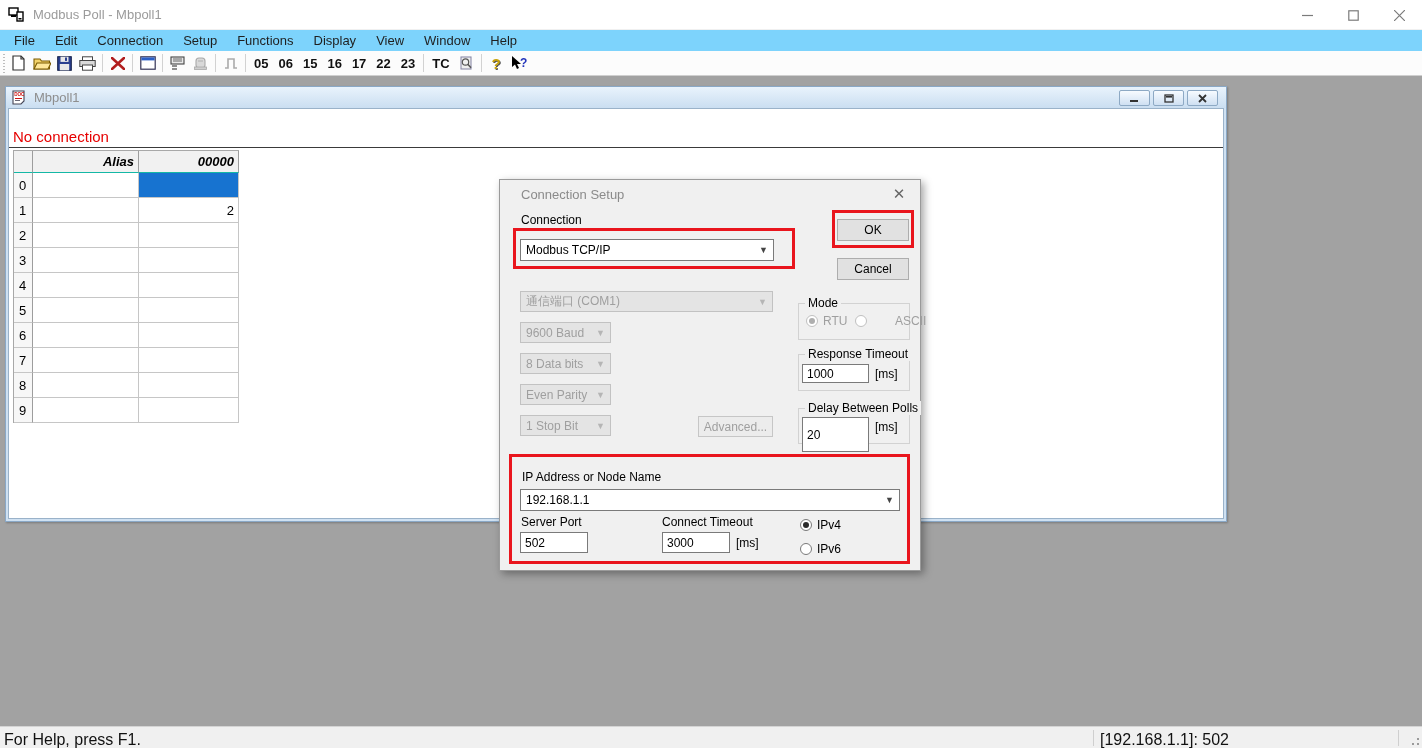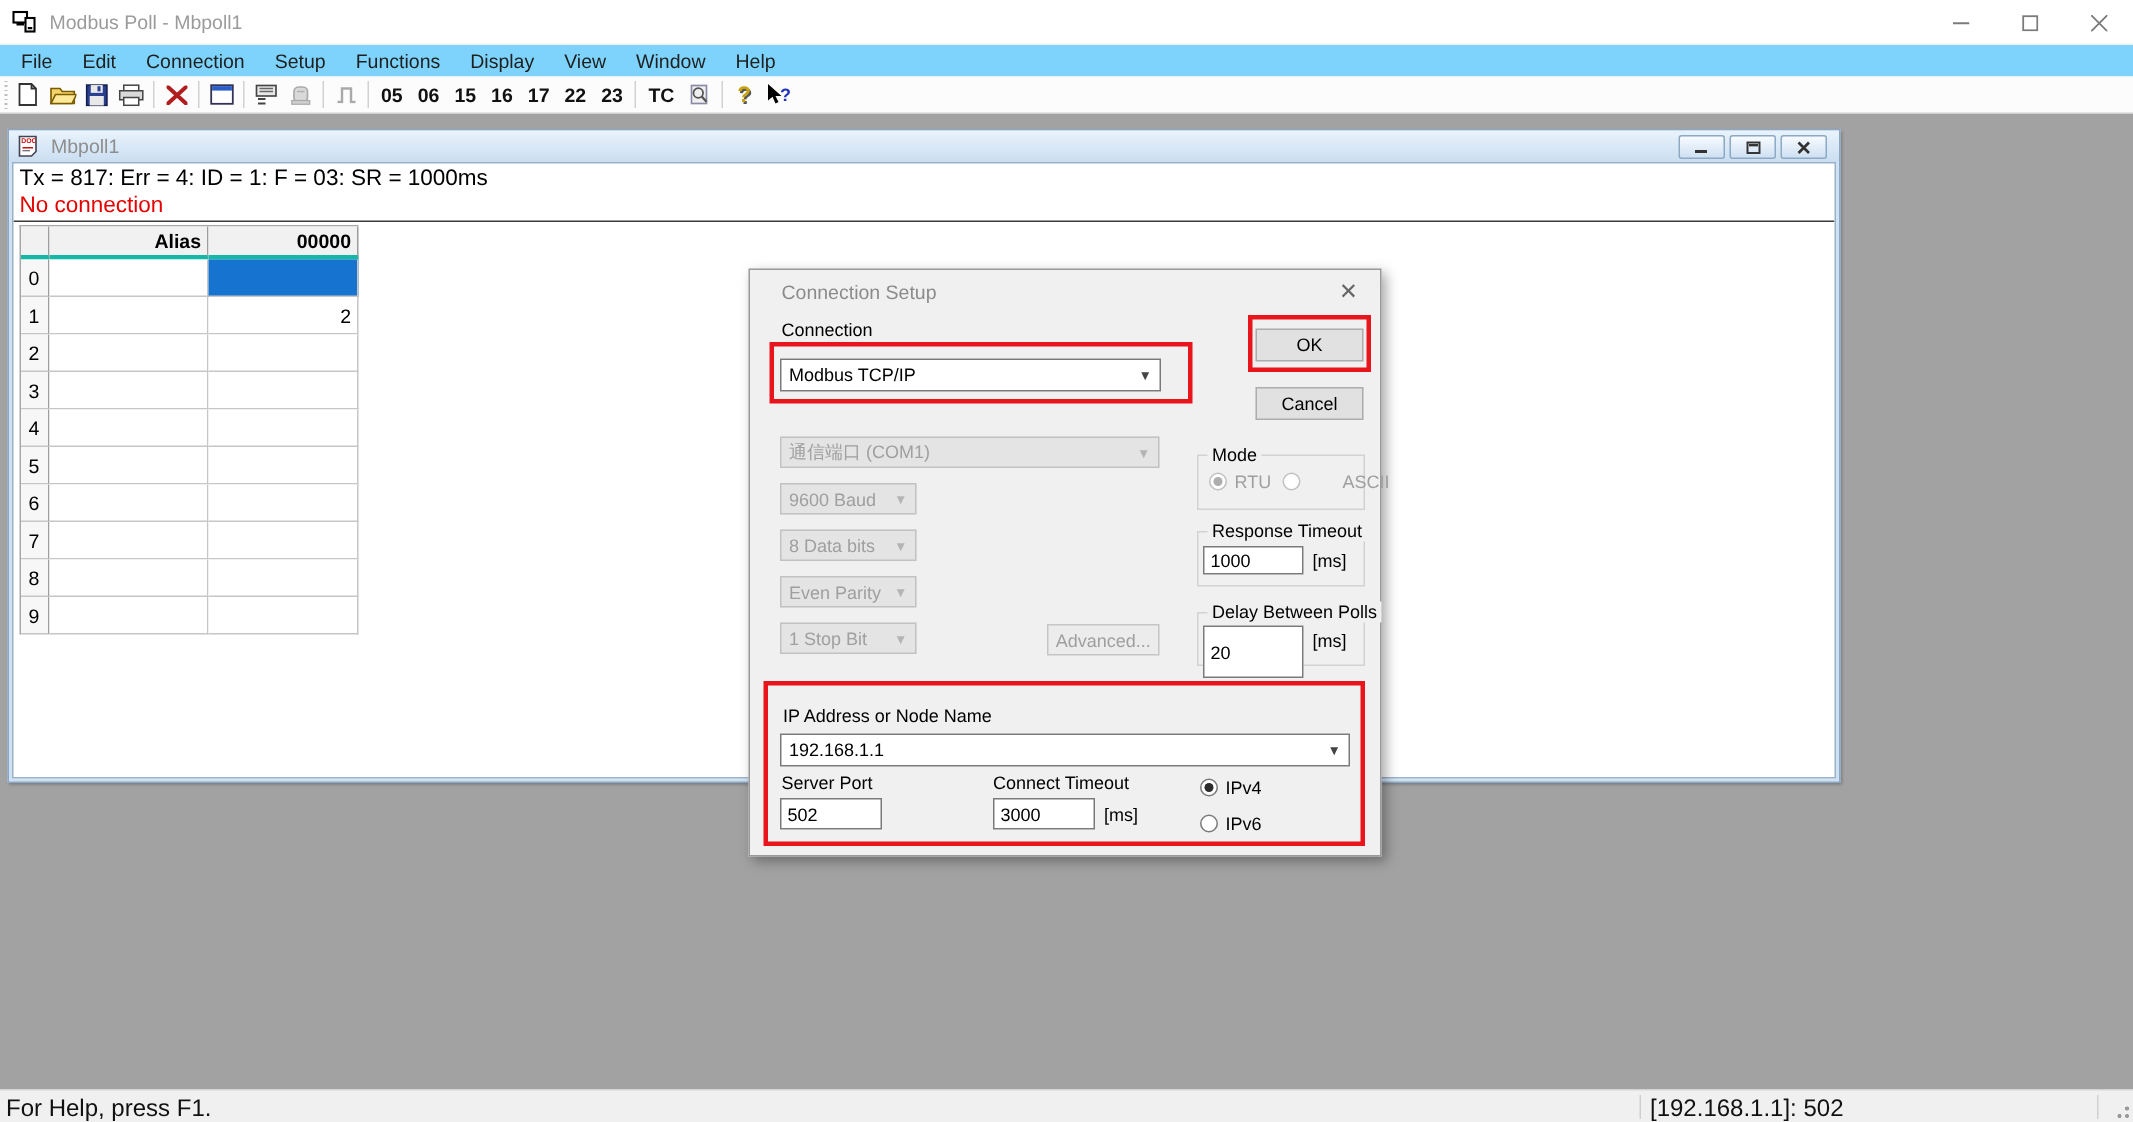--- a/index.html
+++ b/index.html
@@ -48,21 +48,21 @@
     background:#ffffff; border:1px solid #9ab2c9; overflow:hidden; }
   .txline { position:absolute; left:4px; top:1px; font-size:15px; color:#000; }
   .connline { position:absolute; left:4px; top:19px; font-size:15px; }
   .client-sep { position:absolute; left:0; right:0; top:38px; border-top:1px solid #3a3a3a; }
 
   
   .grid { position:absolute; left:4px; top:41px; border-left:1px solid #a8a8a8; border-top:1px solid #a8a8a8; }
   .g-row { display:flex; }
   .g-cell { border-right:1px solid #c6c6c6; border-bottom:1px solid #c6c6c6; font-size:13px;
     display:flex; align-items:center; background:#fff; }
-  .g-head { background:#f1f1f1; font-weight:bold; border-right:1px solid #9d9d9d; border-bottom:3px solid #14b8a6; }
+  .g-head { background:#f1f1f1; font-weight:bold; border-right:1px solid #9d9d9d; border-bottom:1px solid #14b8a6;font-style:italic; }
   .g-num { background:#f7f7f7; border-right:1px solid #9d9d9d; justify-content:flex-start; padding-left:5px; }
   .c-num { width:19px; height:100%; }
   .c-alias { width:106px; justify-content:flex-end; padding-right:4px; }
   .c-val { width:100px; justify-content:flex-end; padding-right:4px; }
   .hrow { height:22px; } .drow { height:25px; }
   .sel { background:#1773d0; }
 
   
   .dialog { position:absolute; left:499px; top:103px; width:422px; height:392px;
     background:#f0f0f0; border:1px solid #9a9a9a; box-shadow:3px 3px 8px rgba(0,0,0,.35); }
@@ -266,21 +266,20 @@
             </svg>
         </div>
         <div class="cw-btn">
           <svg width="9" height="9" viewBox="0 0 9 9">
               <path d="M1,1 L8,8 M8,1 L1,8" stroke="#333" stroke-width="1.8"></path>
             </svg>
         </div>
       </div>
     </div>
     <div class="child-client">
-      <div class="txline">Tx = 817: Err = 4: ID = 1: F = 03: SR = 1000ms</div>
       <div class="connline" id="conn-line" style="color: rgb(230, 0, 0);">No connection</div>
       <div class="client-sep"></div>
       <div class="grid">
         <div class="g-row hrow">
           <div class="g-cell g-head c-num"></div>
           <div class="g-cell g-head c-alias">Alias</div>
           <div class="g-cell g-head c-val">00000</div>
         </div>
         <div id="grid-body">
             <div class="g-row drow">

